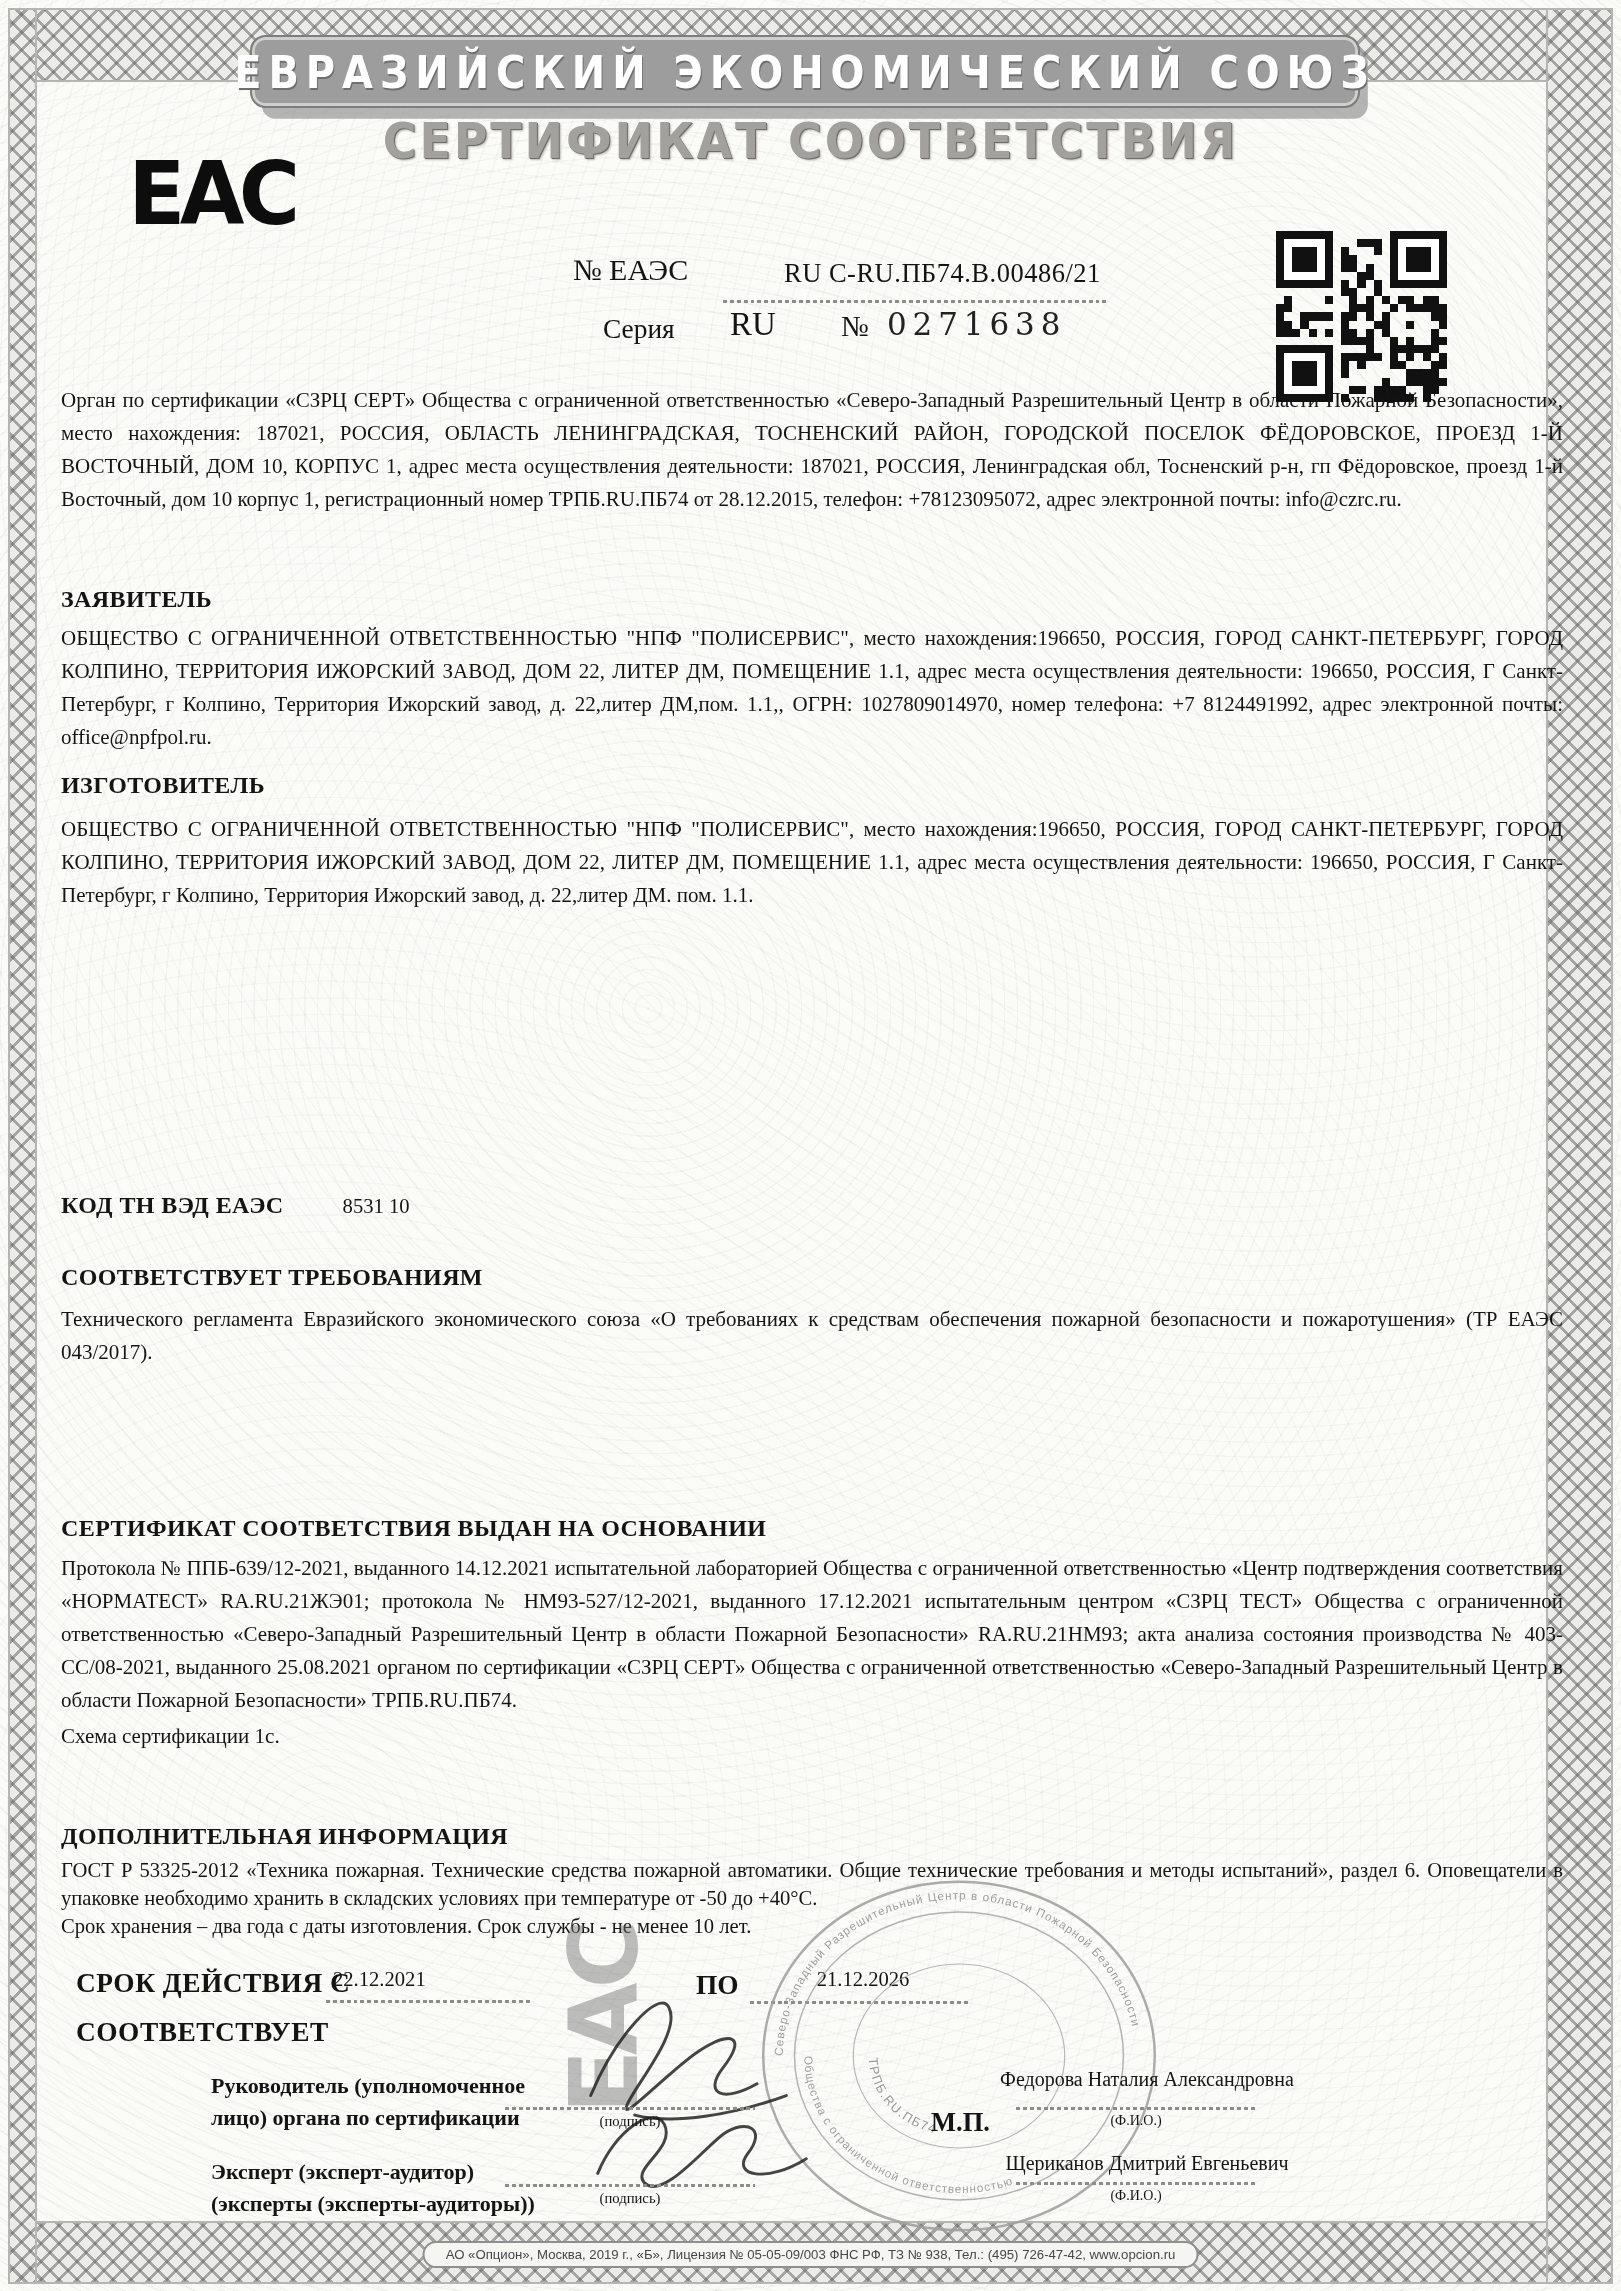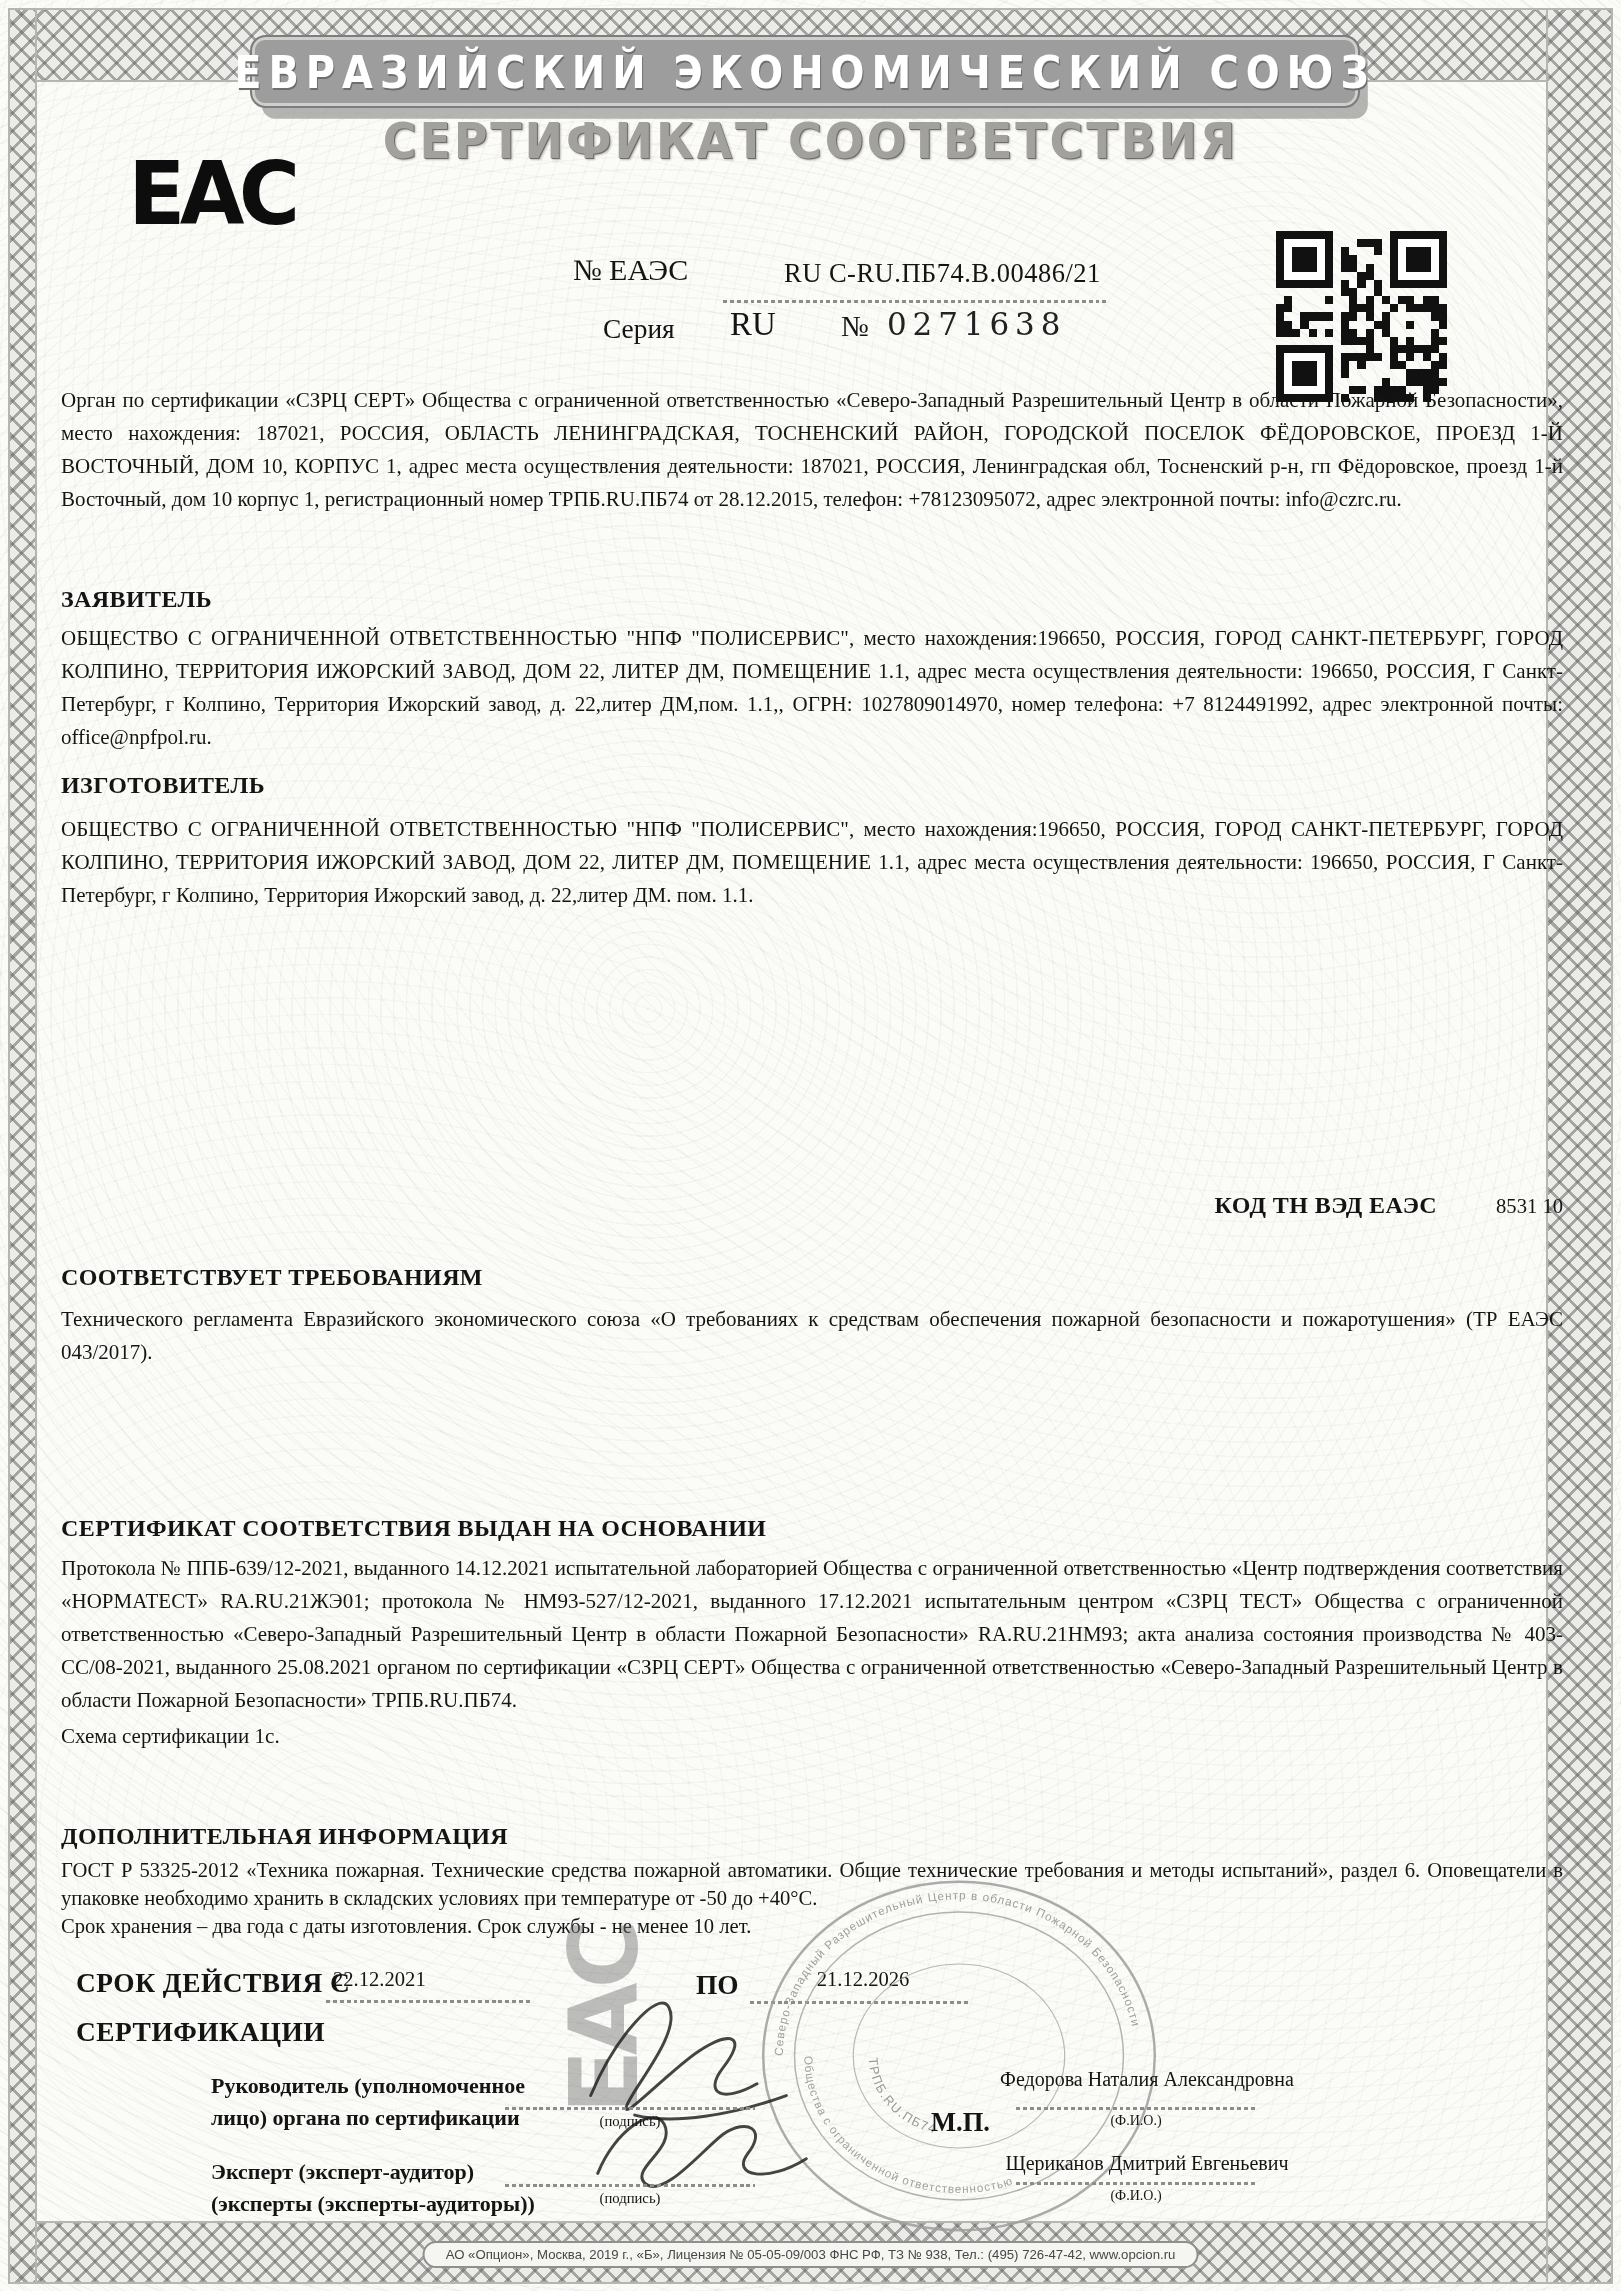--- a/index.html
+++ b/index.html
@@ -63,21 +63,21 @@
   .qr { position:absolute; left:1276px; top:231px; width:171px; height:171px; }
 
   .sec { position:absolute; left:61px; width:1502px; }
   .h   { font-weight:bold; font-size:24px; letter-spacing:0.4px; }
   .bt  { font-size:21px; line-height:33px; text-align:justify; }
 
   .sec-organ        { top:373px; }  .sec-organ .bt        { margin-top:10.8px; }
   .sec-applicant    { top:586px; }  .sec-applicant .bt    { margin-top:8.8px; }
   .sec-manufacturer { top:772px; }  .sec-manufacturer .bt { margin-top:13.7px; }
   .sec-product      { top:947px; }  .sec-product .bt      { margin-top:11.8px; }
-  .sec-tnved        { top:1192px; display:flex; align-items:baseline; gap:59px;justify-content:flex-end; }
+  .sec-tnved        { top:1192px; display:flex; align-items:baseline; gap:59px; }
   .tnved-value      { font-size:20.6px; }
   .sec-requirements { top:1264px; } .sec-requirements .bt { margin-top:11.8px; }
   .sec-basis        { top:1515px; } .sec-basis .bt        { margin-top:9.8px; }
   .scheme-line      { font-size:21px; line-height:30px; margin-top:3.9px; }
   .sec-additional   { top:1823px; } .sec-additional .bt   { margin-top:5.9px; font-size:20.6px; line-height:28px; }
   .sec-additional .bt2 { font-size:20.6px; line-height:28px; text-align:left; }
 
   .v-from   { position:absolute; left:76px;  top:1968px; font-size:27.4px; font-weight:bold; letter-spacing:0.5px; }
   .v-incl   { position:absolute; left:76px;  top:2017px; font-size:27.4px; font-weight:bold; letter-spacing:0.5px; }
   .v-date1  { position:absolute; left:333px; top:1968px; width:196px; text-align:left; font-size:20.6px; }
@@ -312,21 +312,21 @@
     <div class="bt">ГОСТ Р 53325-2012 «Техника пожарная. Технические средства пожарной автоматики. Общие технические требования и методы испытаний», раздел 6. Оповещатели в упаковке необходимо хранить в складских условиях при температуре от -50 до +40°С.</div>
     <div class="bt2">Срок хранения – два года с даты изготовления. Срок службы - не менее 10 лет.</div>
   </div>
 
   <div class="v-from">СРОК ДЕЙСТВИЯ С</div>
   <div class="v-date1">22.12.2021</div>
   <div class="mline v-line1"></div>
   <div class="v-po">ПО</div>
   <div class="v-date2">21.12.2026</div>
   <div class="mline v-line2"></div>
-  <div class="v-incl">СЕРТИФИКАЦИИ</div>
+  <div class="v-incl">СООТВЕТСТВУЕТ</div>
 
   <div class="eac-stamp">ЕАС</div>
 
   <svg class="stamp-svg" width="412" height="372" viewBox="0 0 420 380">
     <defs>
       <path id="arcT" d="M 30,190 A 180,160 0 0 1 390,190" fill="none"></path>
       <path id="arcB" d="M 52,190 A 158,140 0 0 0 368,190" fill="none"></path>
       <path id="arcB2" d="M 118,192 A 92,80 0 0 0 302,192" fill="none"></path>
     </defs>
     <ellipse cx="210" cy="190" rx="200" ry="178" fill="none" stroke="#9e9e9e" stroke-width="2.5"></ellipse>

